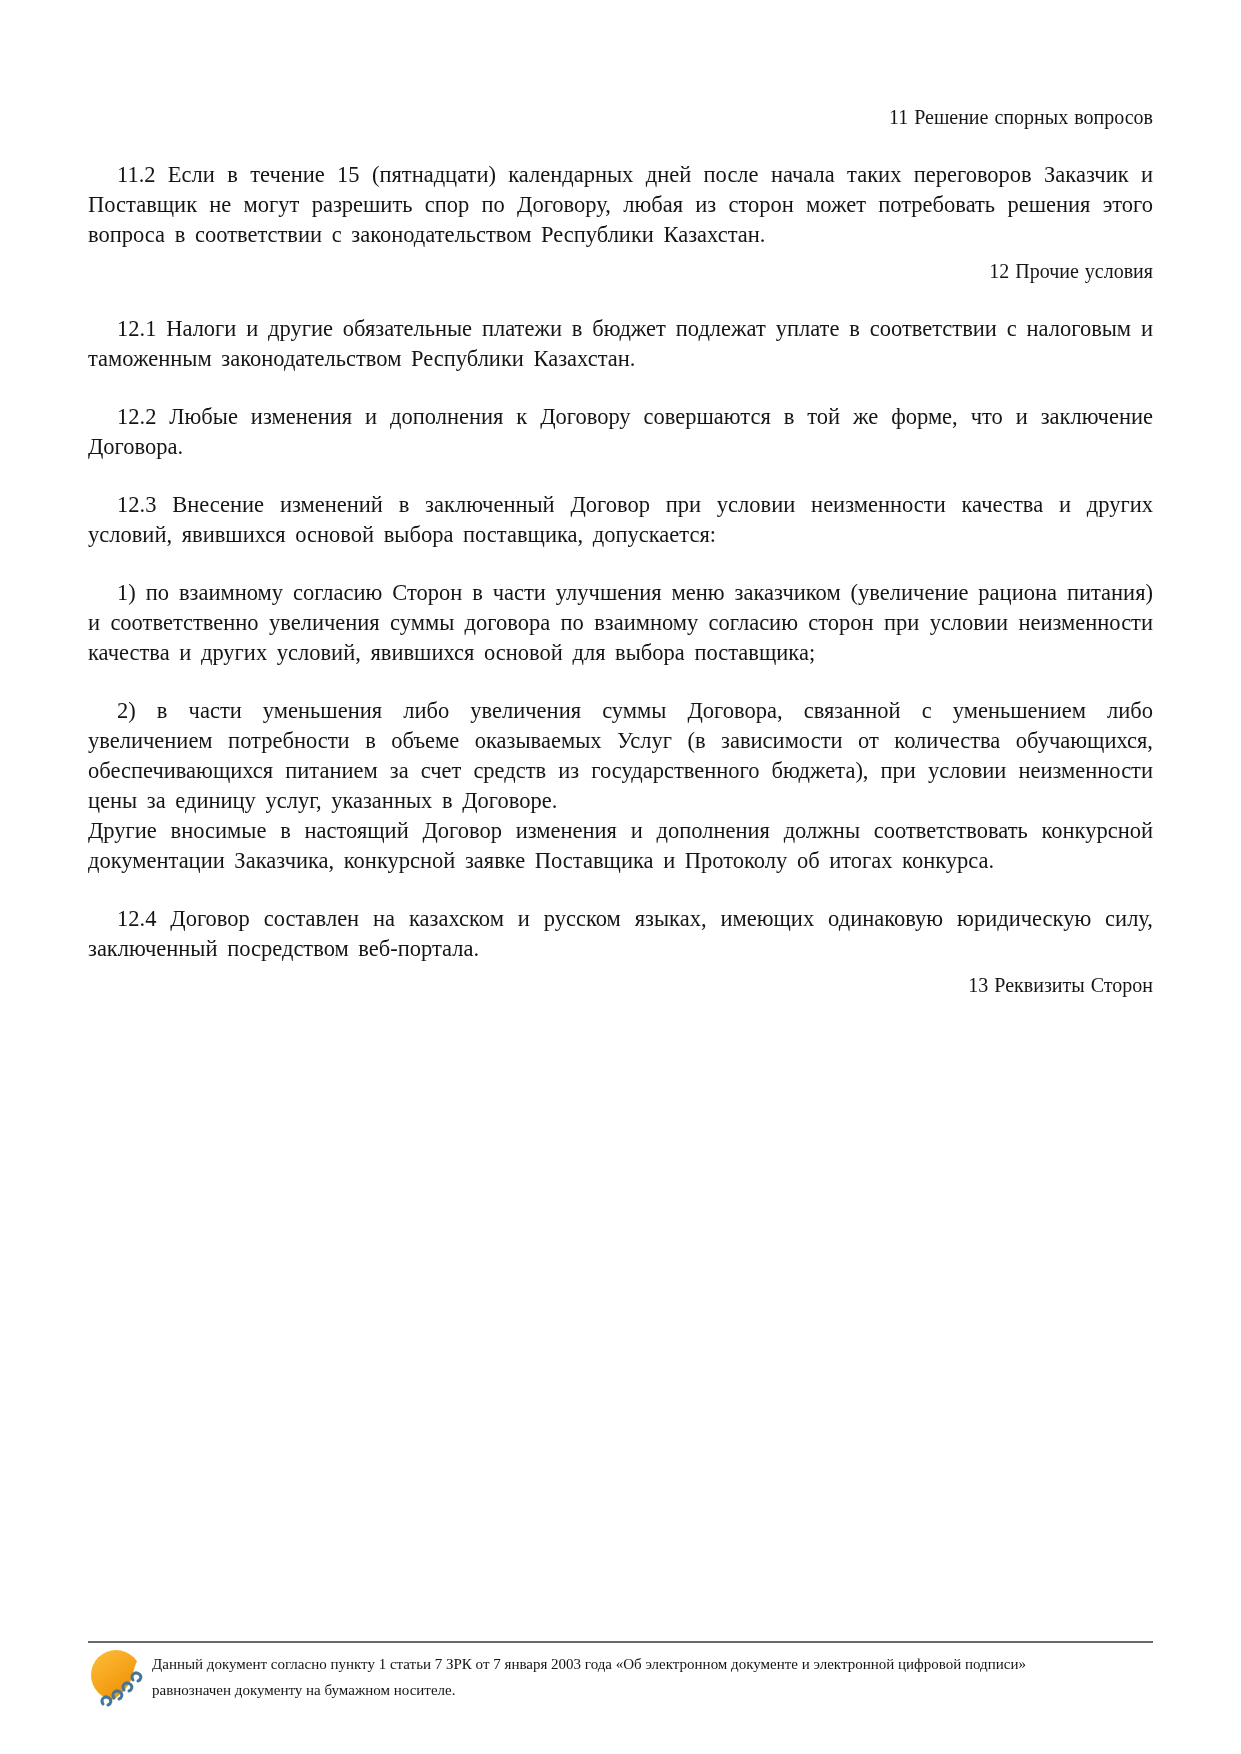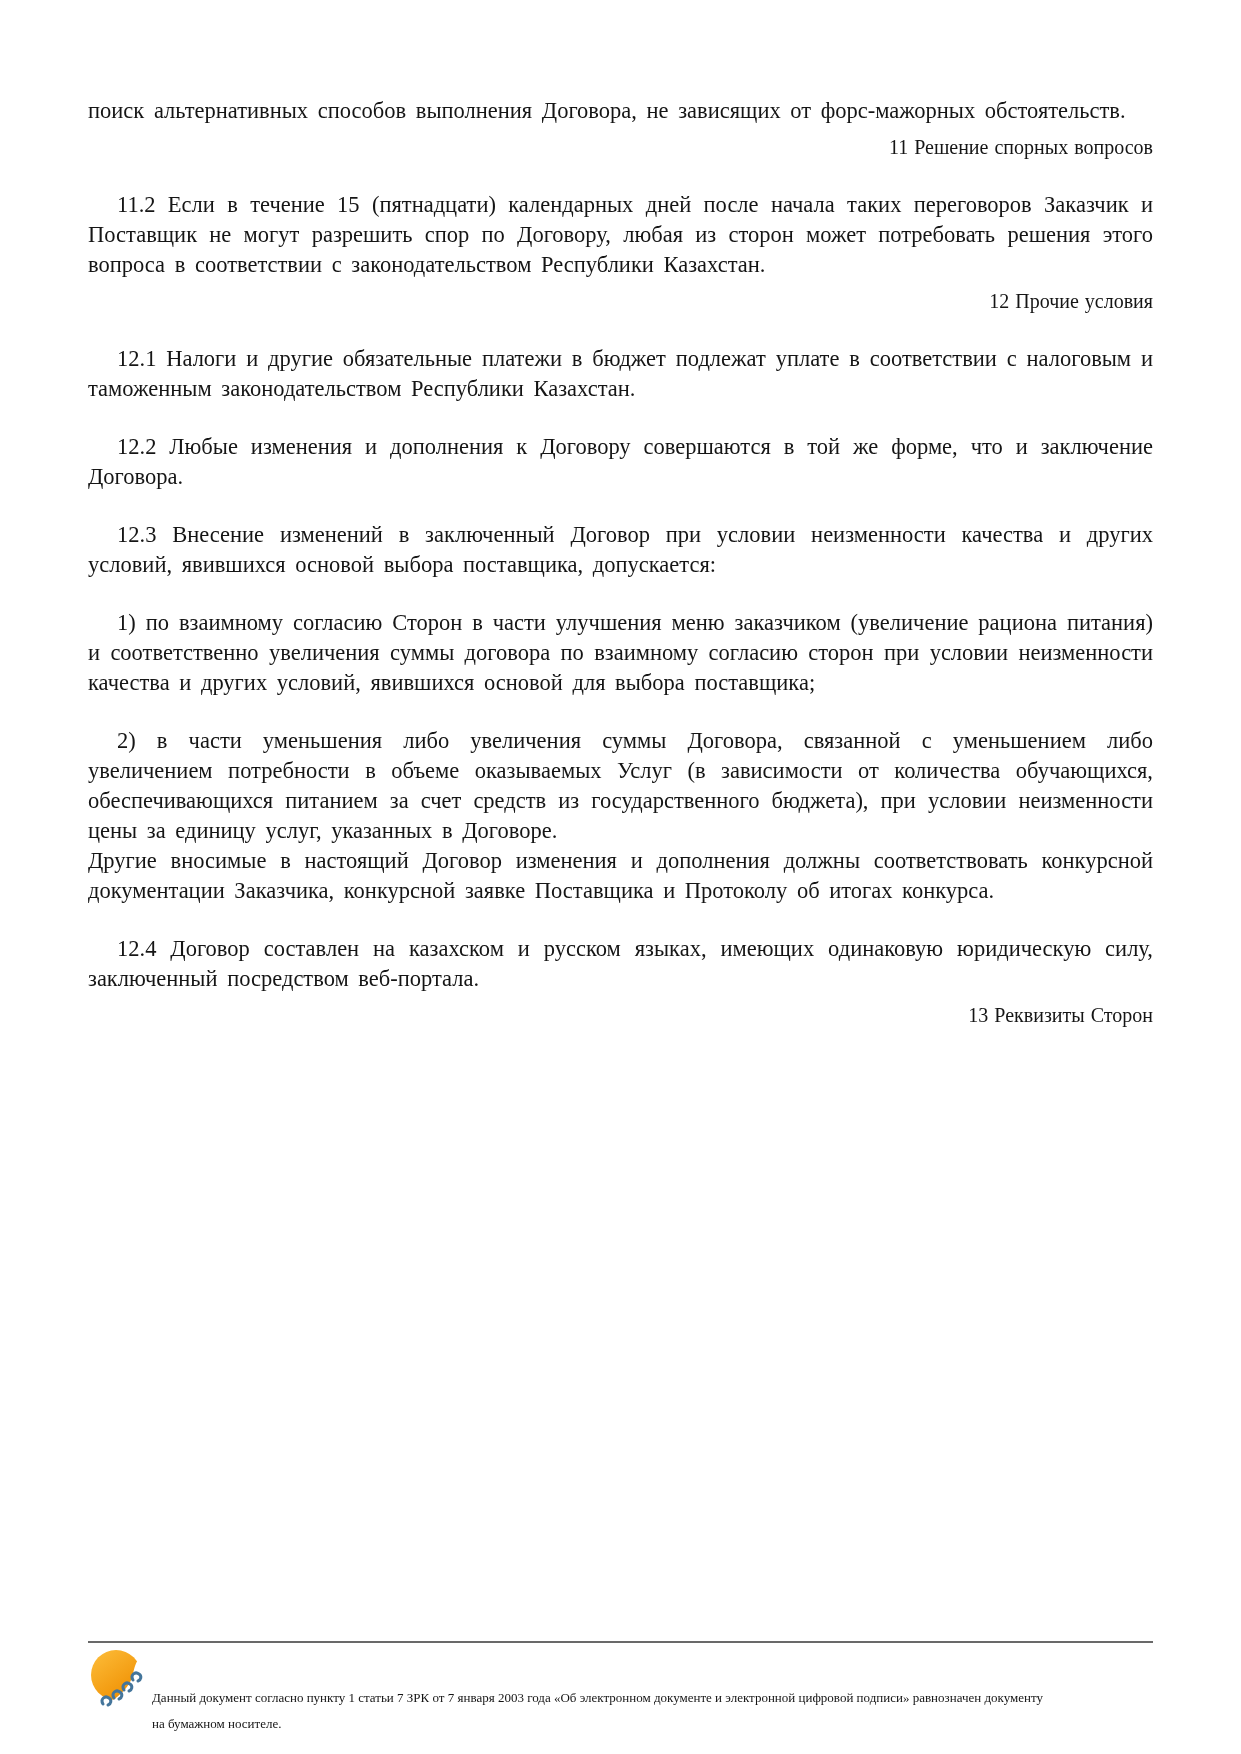--- a/index.html
+++ b/index.html
@@ -45,36 +45,35 @@
     width: 1065px; height: 2px;
     background: #696969;
   }
   .logo-wrap {
     position: absolute;
     left: 90px; top: 1648px;
     width: 56px; height: 62px;
   }
   .footer-text {
     position: absolute;
-    left: 152px; top: 1672px;
+    left: 152px; top: 1636px;
     width: 905px;
-    font-size: 13px;
+    font-size: 15px;
     line-height: 26px;
     text-align: left;
     color: #141414;
   }
 </style>
 </head>
 <body>
 
 <div class="page">
 
   <main class="content">
 
-    <p class="para cont no-indent">поиск альтернативных способов выполнения Договора, не зависящих от форс-мажорных обстоятельств.</p>
 
     <h2 class="heading">11 Решение спорных вопросов</h2>
 
 
     <p class="para">11.2 Если в течение 15 (пятнадцати) календарных дней после начала таких переговоров Заказчик и Поставщик не могут разрешить спор по Договору, любая из сторон может потребовать решения этого вопроса в соответствии с законодательством Республики Казахстан.</p>
 
     <h2 class="heading">12 Прочие условия</h2>
 
     <p class="para">12.1 Налоги и другие обязательные платежи в бюджет подлежат уплате в соответствии с налоговым и таможенным законодательством Республики Казахстан.</p>
 

